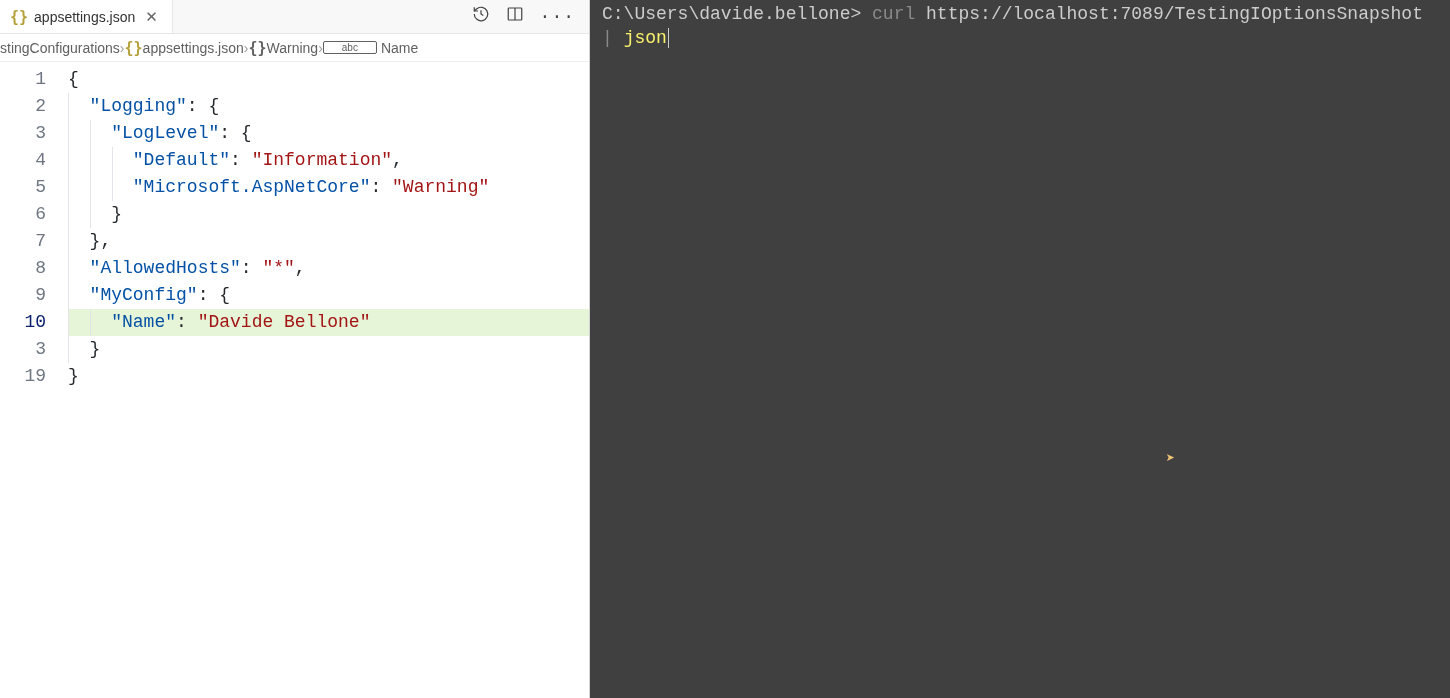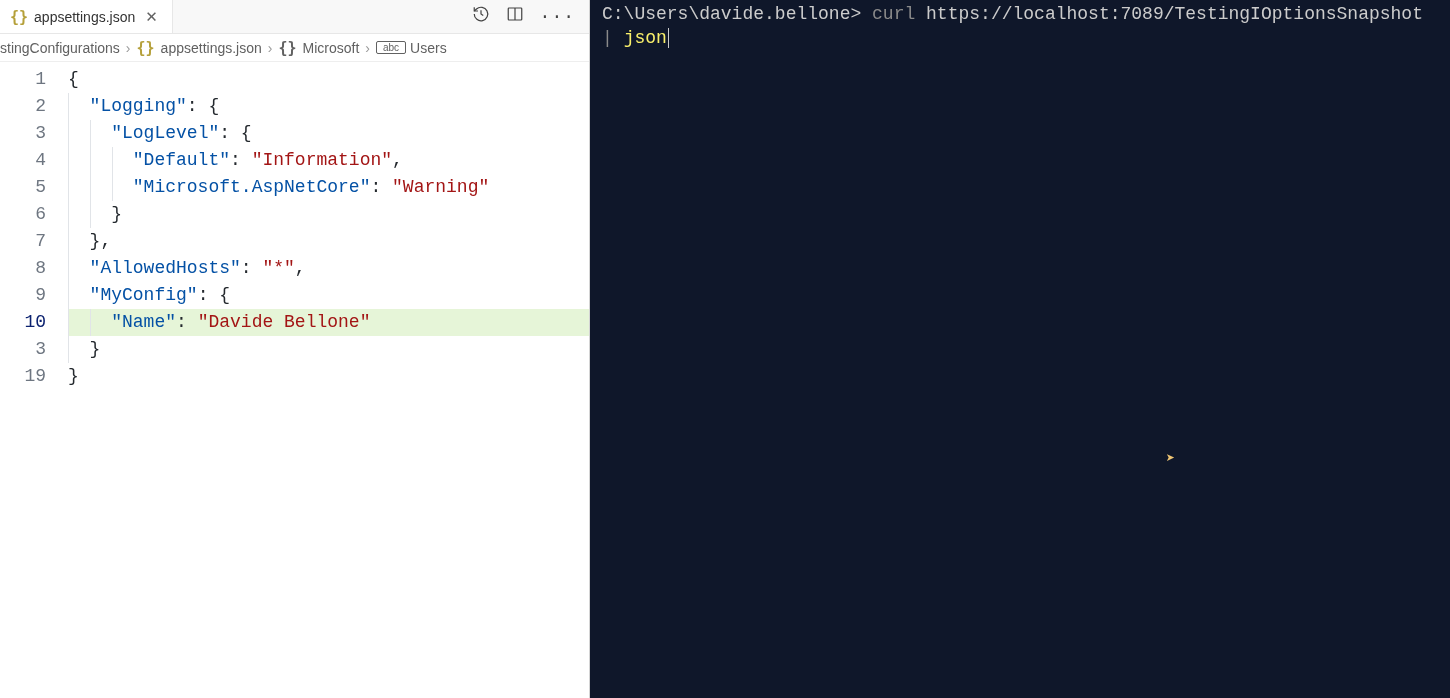--- a/index.html
+++ b/index.html
@@ -48,35 +48,35 @@
   padding-right: 14px;
   color: #424242;
 }
 .tab-actions svg { width: 18px; height: 18px; }
 .dots { font-size: 18px; letter-spacing: 1px; color: #424242; }
 .breadcrumb {
   height: 28px;
   display: flex;
   align-items: center;
   padding: 0 6px 0 0;
-  gap: 6px;
+  gap: 0;
   font-family: "Segoe UI", Arial, sans-serif;
   font-size: 14px;
   color: #616161;
   background: #ffffff;
   border-bottom: 1px solid #eeeeee;
   white-space: nowrap;
 }
 .breadcrumb .sep { color: #9a9a9a; }
 .name-seg { display:flex; align-items:center; gap:4px; }
 .abc-badge {
   font-size: 10px;
   border: 1px solid #616161;
   color: #616161;
-  padding: 0 6px;
+  padding: 0 18px;
   border-radius: 2px;
   font-family: "Segoe UI", Arial, sans-serif;
 }
 .code-area {
   flex: 1;
   display: flex;
   font-size: 18px;
   line-height: 27px;
   position: relative;
   overflow: hidden;
@@ -118,21 +118,21 @@
 }
 .minimap .viewport {
   position: absolute;
   left: 0; right: 0;
   top: 0;
   height: 200px;
   background: rgba(100,100,100,0.1);
 }
 .terminal-pane {
   flex: 1;
-  background: #0f172a;
+  background: #404040;
   color: #cccccc;
   font-size: 18px;
   line-height: 24px;
   padding: 2px 8px 8px 12px;
   position: relative;
   white-space: pre-wrap;
   word-break: break-all;
 }
 .prompt { color: #cccccc; }
 .cmd-gray { color: #8a8a8a; }
@@ -183,25 +183,25 @@
     </div>
   </div>
 
   <div class="breadcrumb">
     <span>stingConfigurations</span>
     <span class="sep">›</span>
     <span class="braces-icon">{}</span>
     <span>appsettings.json</span>
     <span class="sep">›</span>
     <span class="braces-icon" style="color:#616161">{}</span>
-    <span>Microsoft</span>
+    <span>Warning</span>
     <span class="sep">›</span>
     <span class="name-seg">
       <span class="abc-badge">abc</span>
-      <span>Users</span>
+      <span>Name</span>
     </span>
   </div>
 
   <div class="code-area">
     <div class="gutter">
       <div class="ln">1</div>
       <div class="ln">2</div>
       <div class="ln">3</div>
       <div class="ln">4</div>
       <div class="ln">5</div>

